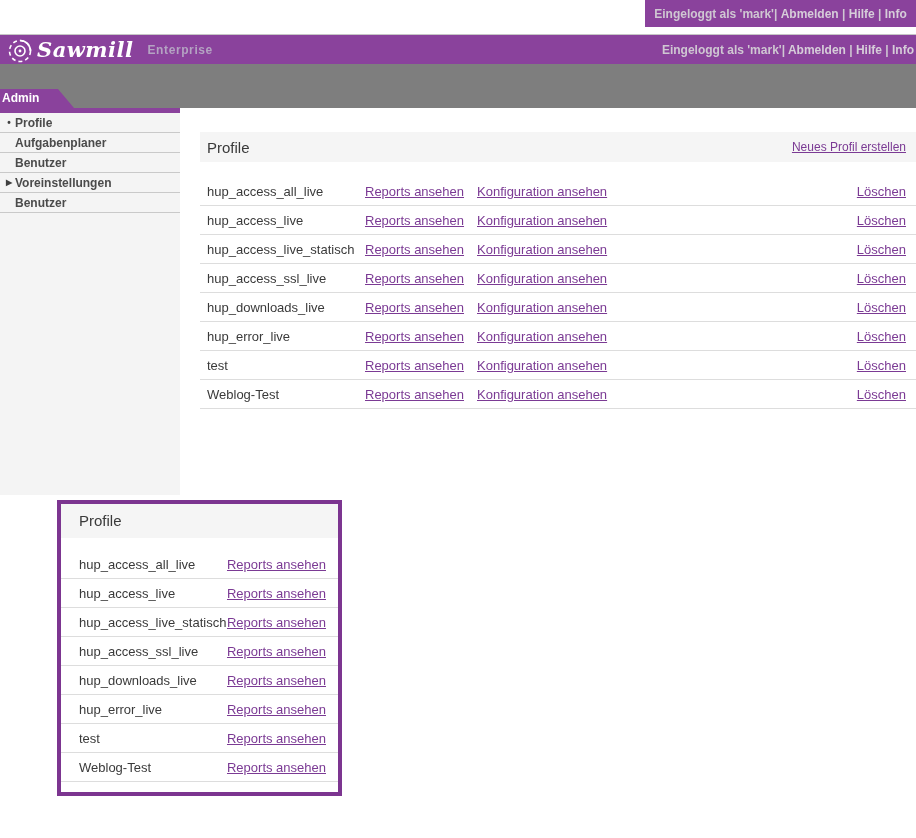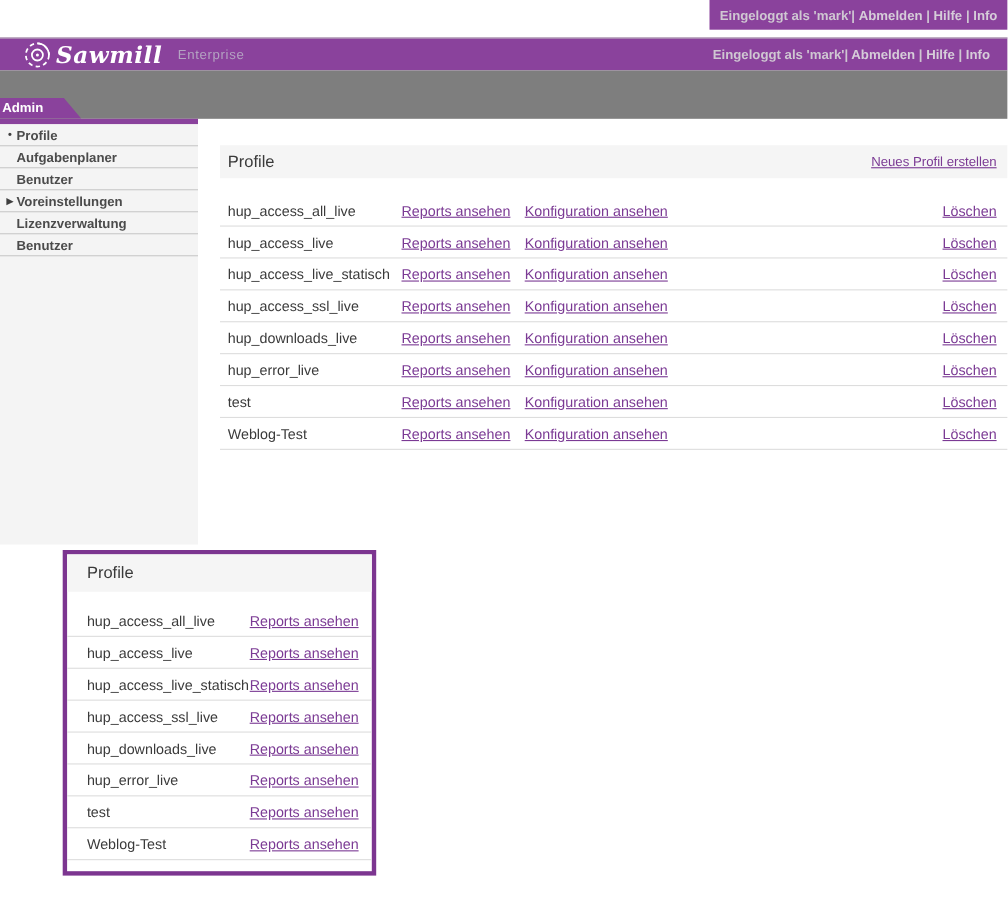--- a/index.html
+++ b/index.html
@@ -17,31 +17,31 @@
     font-size:12px; font-weight:bold; color:#cfc7d2; white-space:pre;
   }
   .topbox a, .mainbar-session a { color:#d6cdd9; text-decoration:none; font-weight:bold; }
 
   
   .mainbar {
     position:absolute; top:34px; left:0; width:916px; height:30px;
     background:#8a429c; border-top:1px solid #c6c6c6;
     display:flex; align-items:center;
   }
-  .logo-wrap { display:flex; align-items:center; padding-left:19px; height:29px; overflow:visible; }
+  .logo-wrap { display:flex; align-items:center; padding-left:5px; height:29px; overflow:visible; }
   .logo-icon { margin-top:6px; }
   .logo-text {
     font-family:"DejaVu Serif", serif; font-style:italic; font-weight:bold;
     font-size:21px; color:#ffffff; margin-left:2px; letter-spacing:.5px;
   }
   .edition {
-    font-size:12px; font-weight:normal; color:#b4a3c2; margin-left:14px; letter-spacing:.6px;
+    font-size:12px; font-weight:bold; color:#b4a3c2; margin-left:14px; letter-spacing:.6px;
   }
   .mainbar-session {
-    margin-left:auto; padding-right:16px; font-size:12px; font-weight:bold;
+    margin-left:auto; padding-right:2px; font-size:12px; font-weight:bold;
     color:#cfc7d2; white-space:pre;
   }
 
   
   .graybar { position:absolute; top:64px; left:0; width:916px; height:44px; background:#7e7e7e; }
 
   
   .admin-tab {
     position:absolute; top:89px; left:0; width:74px; height:19px; background:#8a429c;
     clip-path:polygon(0 0, 58px 0, 100% 100%, 0 100%);
@@ -132,24 +132,20 @@
   <div class="side-item">
     <span class="side-marker"></span>
     <span>Benutzer</span>
   </div>
   <div class="side-item">
     <span class="side-marker" style="font-size:8px;">▶</span>
     <span>Voreinstellungen</span>
   </div>
   <div class="side-item">
     <span class="side-marker"></span>
-    <span>Lizenzverwaltung</span>
-  </div>
-  <div class="side-item">
-    <span class="side-marker"></span>
     <span>Benutzer</span>
   </div>
 </div>
 
 <div class="content">
   <div class="content-header">
     <span class="content-title">Profile</span>
     <a class="create-link">Neues Profil erstellen</a>
   </div>
 

